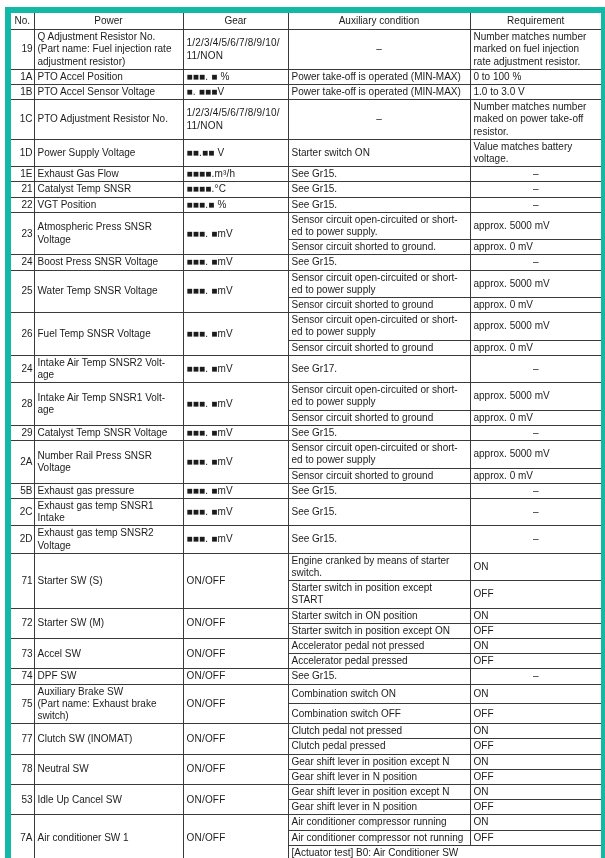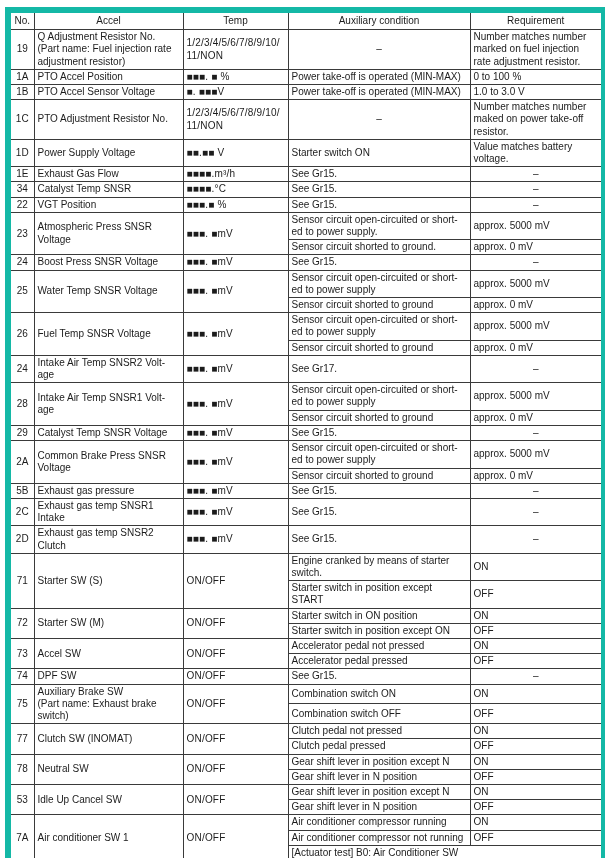--- a/index.html
+++ b/index.html
@@ -11,40 +11,40 @@
        border:6px solid #14b8a6;}
   col.c-no{width:26px;}
   col.c-item{width:149px;}
   col.c-data{width:105px;}
   col.c-cond{width:182px;}
   col.c-req{width:134px;}
   .spec th,.spec td{border:1px solid #3a3a3a;padding:1px 3px;
        vertical-align:middle;white-space:pre-line;overflow:hidden;
        font-weight:normal;text-align:left;}
   .spec th{text-align:center;padding:2px 2px;}
-  td.no{text-align:center;padding:1px 1px;}
+  td.no{text-align:right;padding:1px 1px;}
   td.tc{text-align:center;}
   td.data{letter-spacing:0.2px;}
 </style>
 </head>
 <body>
 
 <table class="spec">
   <colgroup>
     <col class="c-no">
       <col class="c-item">
       <col class="c-data">
       <col class="c-cond">
       <col class="c-req">
   </colgroup>
   <tbody>
       <tr>
     <th>No.</th>
-    <th>Accel</th>
-    <th>Temp</th>
+    <th>Power</th>
+    <th>Gear</th>
     <th>Auxiliary condition</th>
     <th>Requirement</th>
   </tr>
 
   <tr>
     <td class="no">19</td>
     <td class="item">Q Adjustment Resistor No.
 (Part name: Fuel injection rate
 adjustment resistor)</td>
     <td class="data">1/2/3/4/5/6/7/8/9/10/
@@ -93,21 +93,21 @@
 
   <tr>
     <td class="no">1E</td>
     <td class="item">Exhaust Gas Flow</td>
     <td class="data">■■■■.m³/h</td>
     <td class="cond">See Gr15.</td>
     <td class="req tc">–</td>
   </tr>
 
   <tr>
-    <td class="no">34</td>
+    <td class="no">21</td>
     <td class="item">Catalyst Temp SNSR</td>
     <td class="data">■■■■.°C</td>
     <td class="cond">See Gr15.</td>
     <td class="req tc">–</td>
   </tr>
 
   <tr>
     <td class="no">22</td>
     <td class="item">VGT Position</td>
     <td class="data">■■■.■  %</td>
@@ -189,21 +189,21 @@
   <tr>
     <td class="no">29</td>
     <td class="item">Catalyst Temp SNSR Voltage</td>
     <td class="data">■■■. ■mV</td>
     <td class="cond">See Gr15.</td>
     <td class="req tc">–</td>
   </tr>
 
   <tr>
     <td class="no" rowspan="2">2A</td>
-    <td class="item" rowspan="2">Common Brake Press SNSR
+    <td class="item" rowspan="2">Number Rail Press SNSR
 Voltage</td>
     <td class="data" rowspan="2">■■■. ■mV</td>
     <td class="cond">Sensor circuit open-circuited or short-
 ed to power supply</td>
     <td class="req">approx. 5000 mV</td>
   </tr>
   <tr>
     <td class="cond">Sensor circuit shorted to ground</td>
     <td class="req">approx. 0 mV</td>
   </tr>
@@ -221,21 +221,21 @@
     <td class="item">Exhaust gas temp SNSR1
 Intake</td>
     <td class="data">■■■. ■mV</td>
     <td class="cond">See Gr15.</td>
     <td class="req tc">–</td>
   </tr>
 
   <tr>
     <td class="no">2D</td>
     <td class="item">Exhaust gas temp SNSR2
-Clutch</td>
+Voltage</td>
     <td class="data">■■■. ■mV</td>
     <td class="cond">See Gr15.</td>
     <td class="req tc">–</td>
   </tr>
 
   <tr>
     <td class="no" rowspan="2">71</td>
     <td class="item" rowspan="2">Starter SW (S)</td>
     <td class="data" rowspan="2">ON/OFF</td>
     <td class="cond">Engine cranked by means of starter

